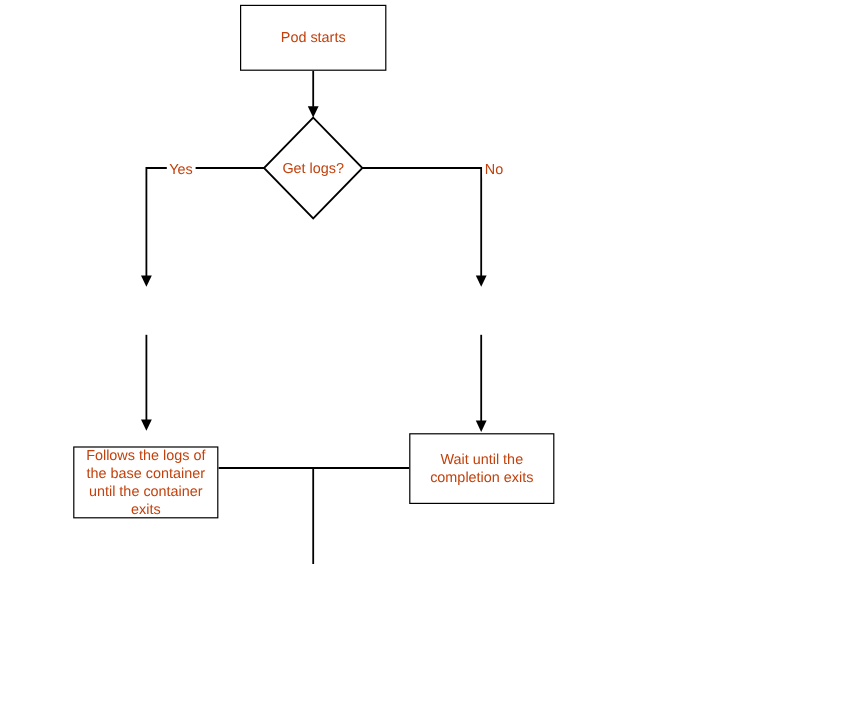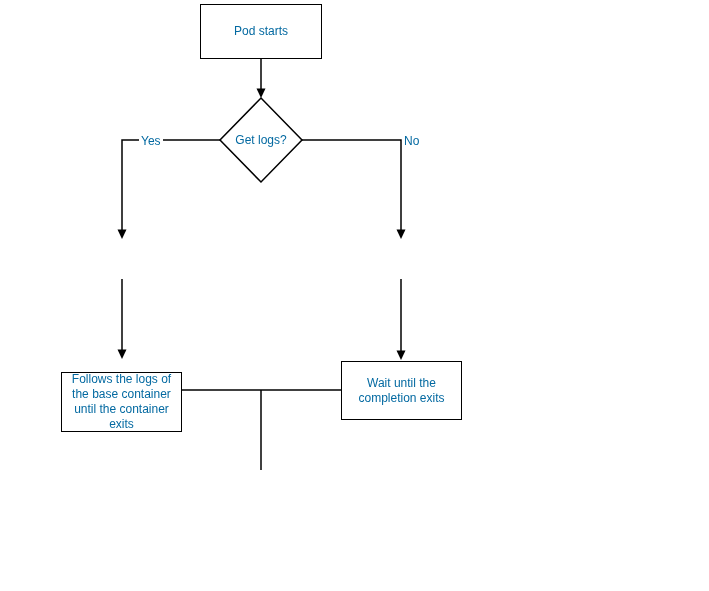--- a/index.html
+++ b/index.html
@@ -3,21 +3,21 @@
 <meta charset="utf-8">
 <style>
   html, body { margin: 0; padding: 0; background: #ffffff; }
   #canvas {
     position: relative;
     width: 709px;
     height: 470px;
     background: #ffffff;
     font-family: "Liberation Sans", "DejaVu Sans", sans-serif;
     font-size: 12px;
-    color: #0369a1;
+    color: #c2410c;
     overflow: hidden;
   }
   #wires { position: absolute; left: 0; top: 0; width: 709px; height: 591px; }
   .node {
     position: absolute;
     box-sizing: border-box;
     background: #ffffff;
     border: 1.5px solid #000000;
     display: flex;
     align-items: center;

